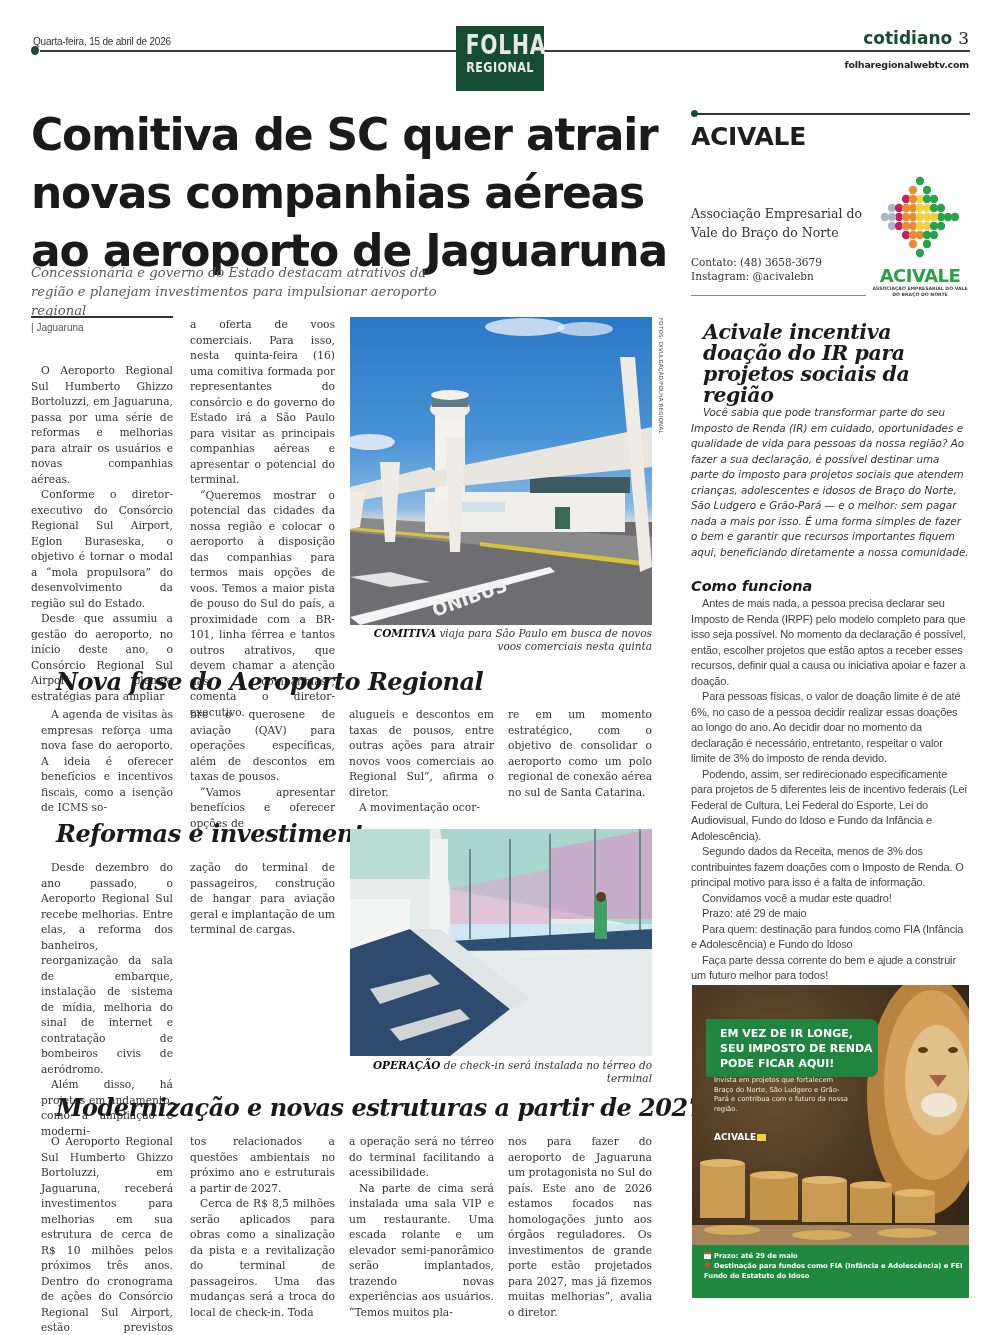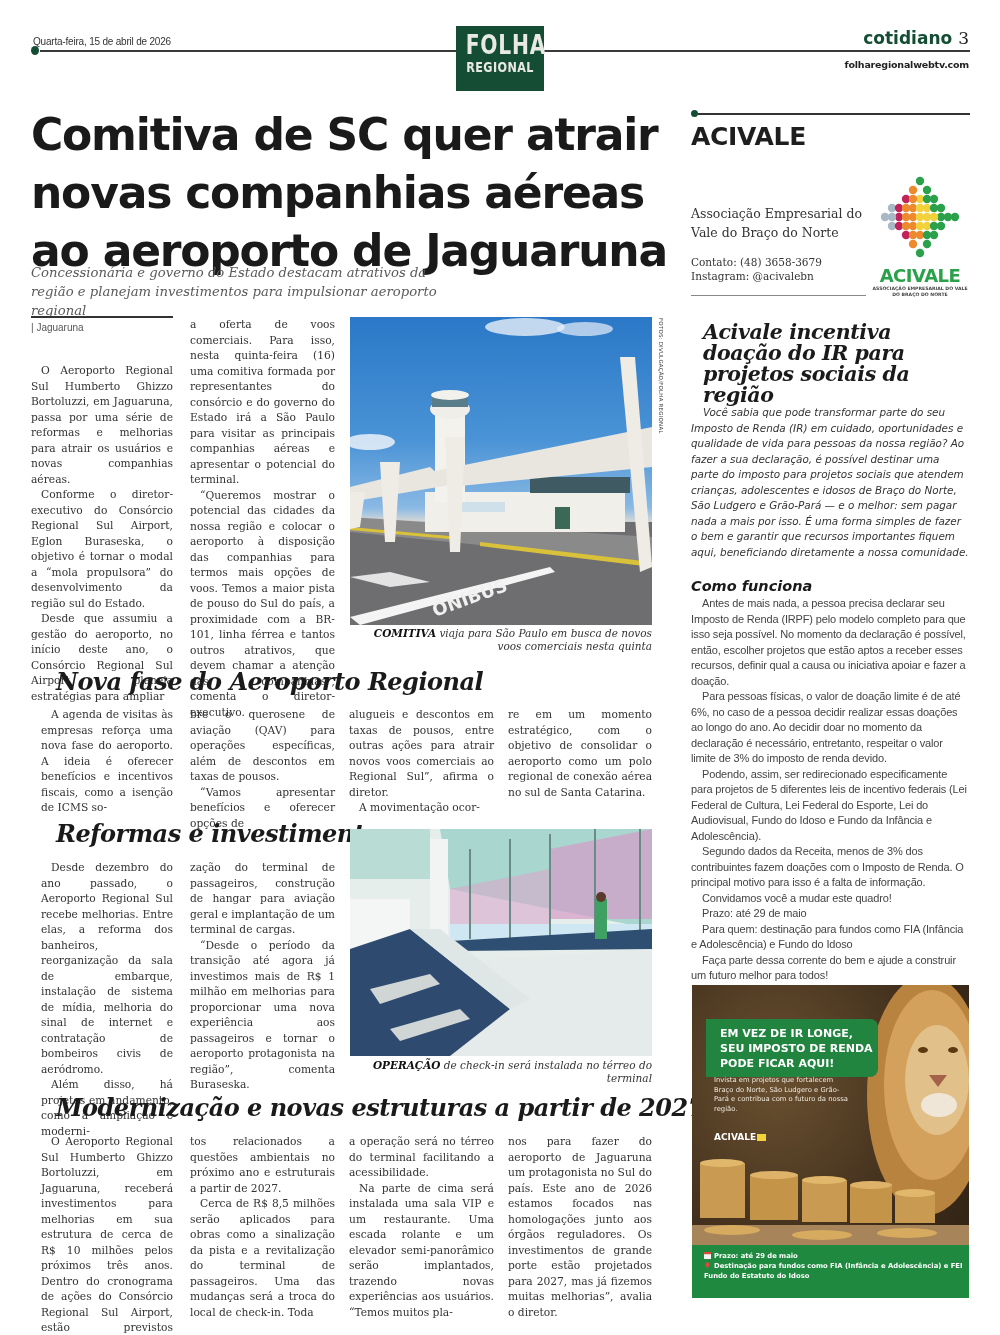--- a/index.html
+++ b/index.html
@@ -168,21 +168,20 @@
     <p style="text-indent:0">re em um momento estratégico, com o objetivo de consolidar o aeroporto como um polo regional de conexão aérea no sul de Santa Catarina.</p>
   </div>
 
 <h2 class="abs subhead sh2">Reformas e investimentos</h2>
 <div class="abs body r1">
     <p>Desde dezembro do ano passado, o Aeroporto Regional Sul recebe melhorias. Entre elas, a reforma dos banheiros, reorganização da sala de embarque, instalação de sistema de mídia, melhoria do sinal de internet e contratação de bombeiros civis de aeródromo.</p>
     <p>Além disso, há projetos em andamento, como a ampliação e moderni-</p>
   </div>
 <div class="abs body r2">
     <p style="text-indent:0">zação do terminal de passageiros, construção de hangar para aviação geral e implantação de um terminal de cargas.</p>
-    <p>“Desde o período da transição até agora já investimos mais de R$ 1 milhão em melhorias para proporcionar uma nova experiência aos passageiros e tornar o aeroporto protagonista na região”, comenta Buraseska.</p>
   </div>
 
 <div class="abs photo2">
   <svg width="302" height="227" viewBox="0 0 302 227">
     <rect x="0" y="0" width="302" height="227" fill="#e6eeec"></rect>
     <polygon points="90,0 302,0 302,100 100,60" fill="#a9d6cf"></polygon>
     <polygon points="200,20 302,0 302,90 200,90" fill="#d69bc8" opacity="0.7"></polygon>
     <polygon points="100,60 200,40 200,95 100,95" fill="#d9a9cb" opacity="0.6"></polygon>
     <rect x="0" y="0" width="80" height="50" fill="#b9ddd5"></rect>
     <rect x="80" y="10" width="18" height="140" fill="#f2f4f3"></rect>

